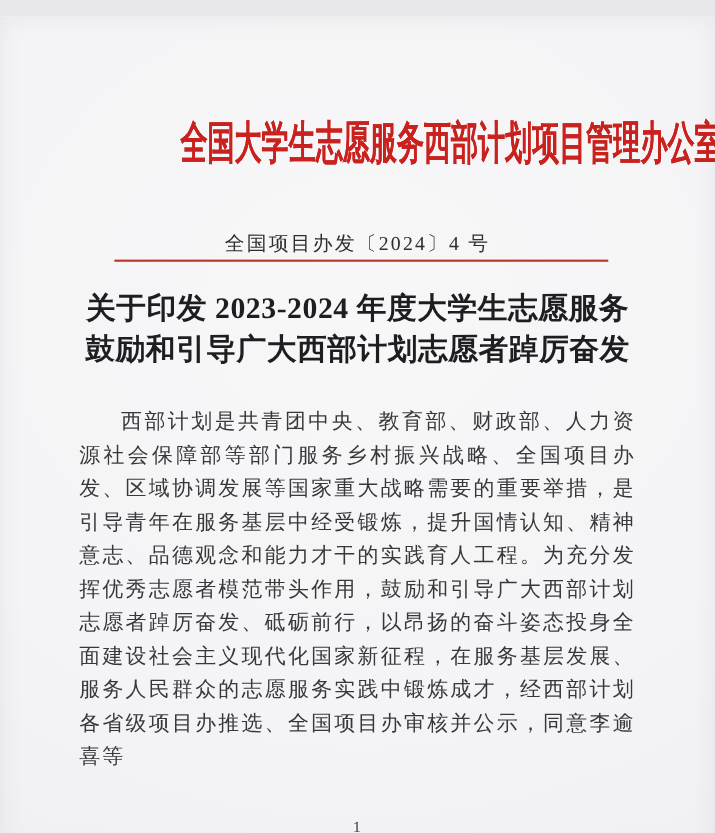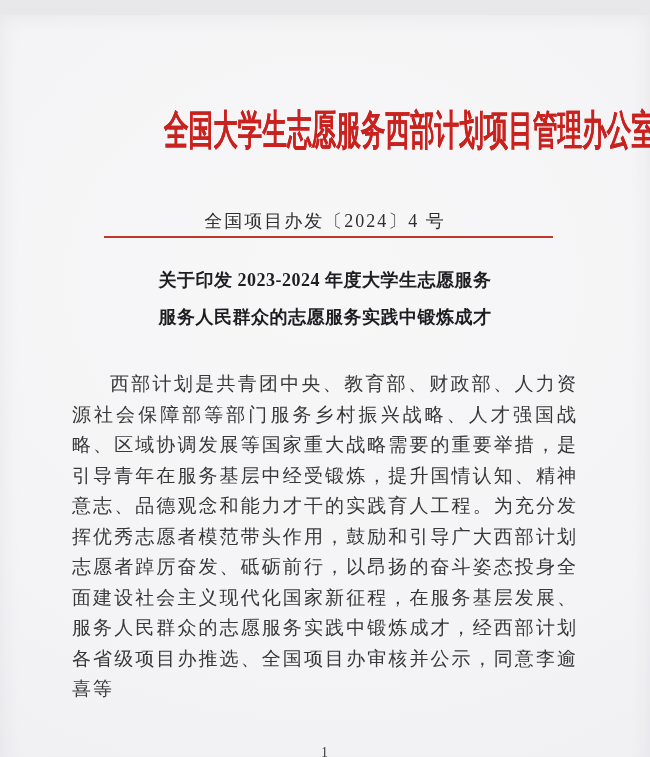--- a/index.html
+++ b/index.html
@@ -68,21 +68,21 @@
     background: var(--rule-red);
   }
 
   
   .doc-title {
     position: absolute;
     top: 247px;
     left: 0;
     width: 100%;
     text-align: center;
-    font-size: 18px;
+    font-size: 27px;
     font-weight: bold;
     line-height: 37px;
     letter-spacing: 0.5px;
     color: #1e1e22;
   }
   .doc-title span { display: block; }
 
   
   .doc-body {
     position: absolute;
@@ -130,24 +130,24 @@
   <header class="letterhead">
     <span class="letterhead-text">全国大学生志愿服务西部计划项目管理办公室</span>
   </header>
 
   <div class="doc-number">全国项目办发〔2024〕4 号</div>
 
   <div class="red-rule"></div>
 
   <h1 class="doc-title">
     <span>关于印发 2023-2024 年度大学生志愿服务</span>
-    <span>服务人民群众的志愿服务实践中锻炼成才</span>
+    <span>鼓励和引导广大西部计划志愿者踔厉奋发</span>
   </h1>
 
   <main class="doc-body">
-    <p class="paragraph">西部计划是共青团中央、教育部、财政部、人力资源社会保障部等部门服务乡村振兴战略、人才强国战略、区域协调发展等国家重大战略需要的重要举措，是引导青年在服务基层中经受锻炼，提升国情认知、精神意志、品德观念和能力才干的实践育人工程。为充分发挥优秀志愿者模范带头作用，鼓励和引导广大西部计划志愿者踔厉奋发、砥砺前行，以昂扬的奋斗姿态投身全面建设社会主义现代化国家新征程，在服务基层发展、服务人民群众的志愿服务实践中锻炼成才，经西部计划各省级项目办推选、全国项目办审核并公示，同意李逾喜等</p>
+    <p class="paragraph">西部计划是共青团中央、教育部、财政部、人力资源社会保障部等部门服务乡村振兴战略、全国项目办发、区域协调发展等国家重大战略需要的重要举措，是引导青年在服务基层中经受锻炼，提升国情认知、精神意志、品德观念和能力才干的实践育人工程。为充分发挥优秀志愿者模范带头作用，鼓励和引导广大西部计划志愿者踔厉奋发、砥砺前行，以昂扬的奋斗姿态投身全面建设社会主义现代化国家新征程，在服务基层发展、服务人民群众的志愿服务实践中锻炼成才，经西部计划各省级项目办推选、全国项目办审核并公示，同意李逾喜等</p>
   </main>
 
   <footer class="page-footer">
     <span class="page-number">1</span>
   </footer>
 
 </div>
 
 </body></html>

